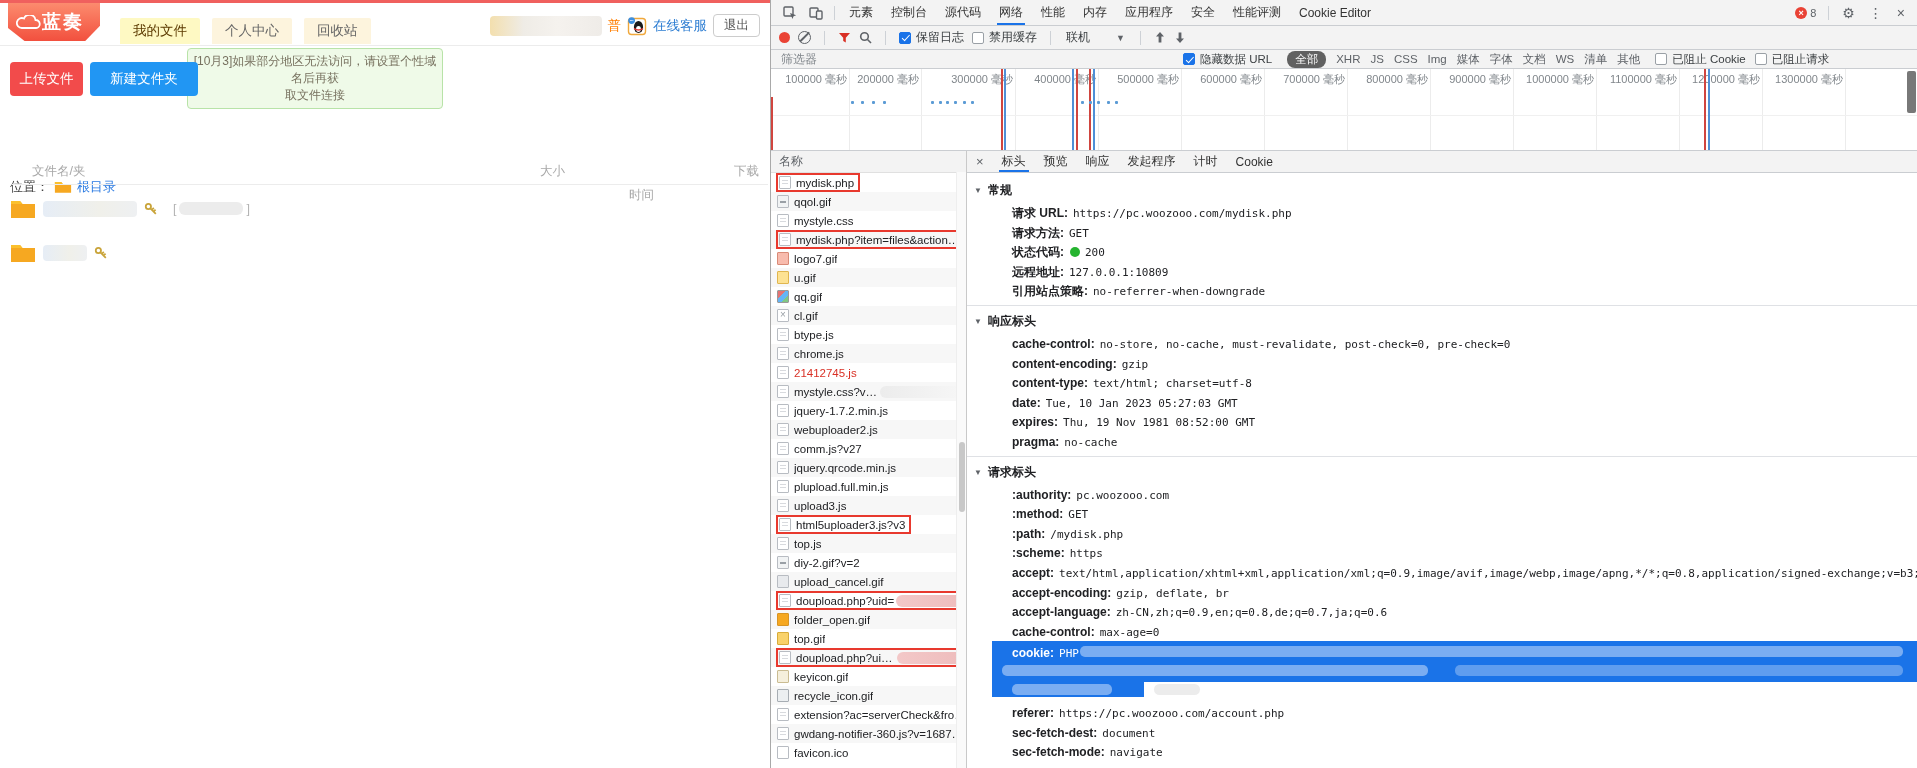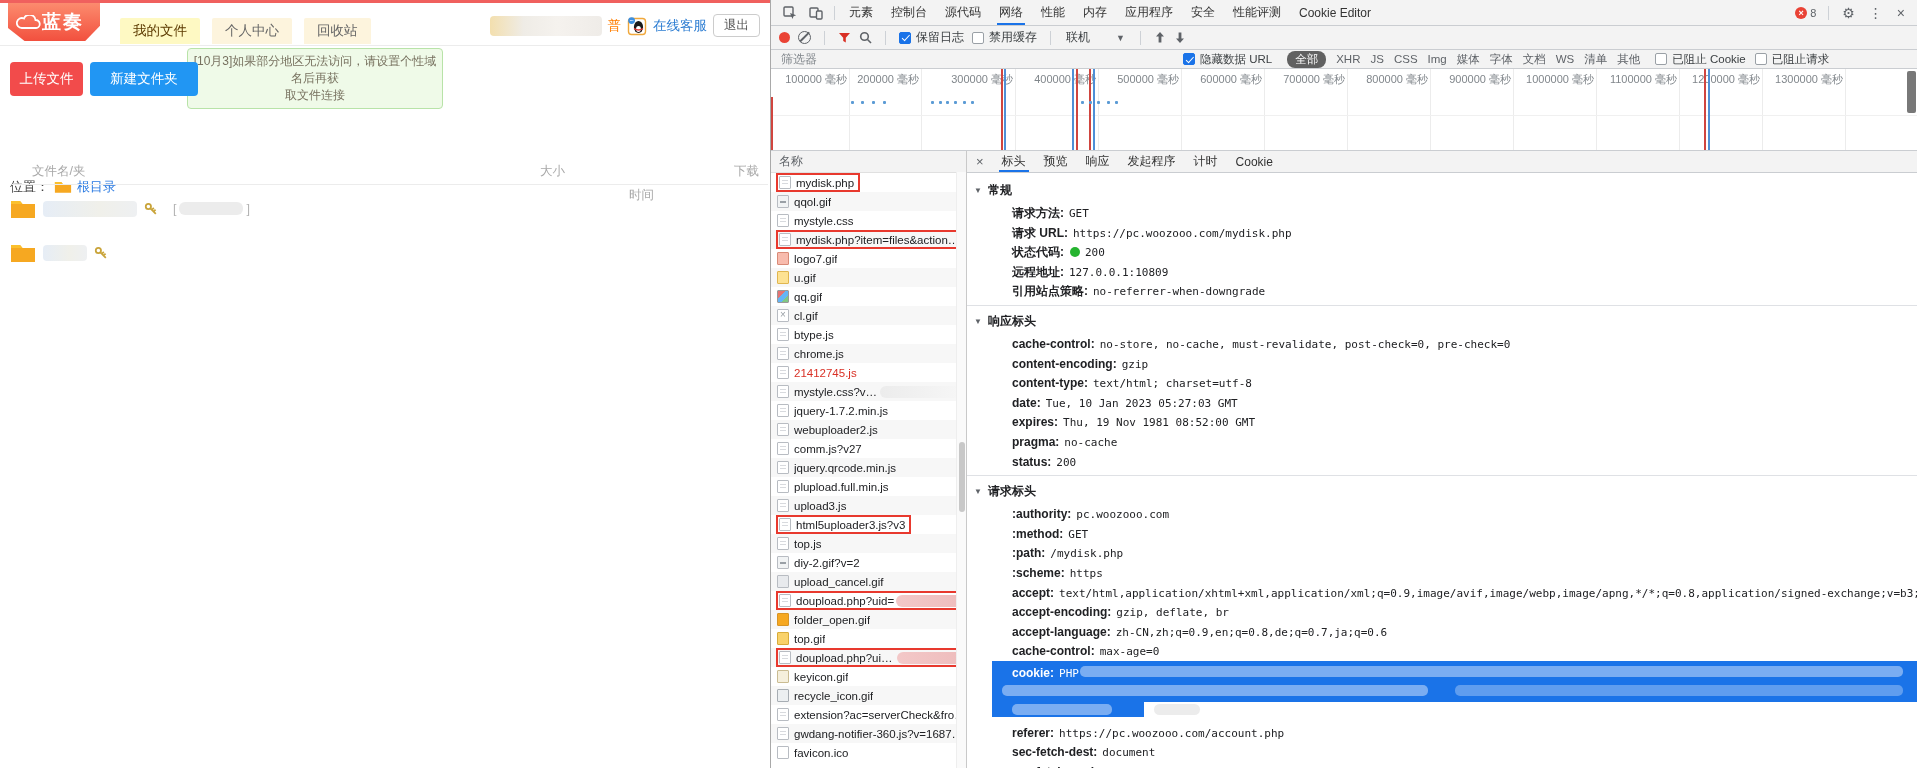--- a/index.html
+++ b/index.html
@@ -658,22 +658,22 @@
         </div>
 
         <div class="det-body">
           <div class="sec">
             <div class="sec-title">
                 <span class="tri">▼</span>
                 <span>常规</span>
               </div>
             <div>
 
-            <div class="hrow"><span class="hkey">请求方法:</span><span class="hval">GET</span></div>
-                <div class="hrow"><span class="hkey">请求 URL:</span><span class="hval">https://pc.woozooo.com/mydisk.php</span></div>
+            <div class="hrow"><span class="hkey">请求 URL:</span><span class="hval">https://pc.woozooo.com/mydisk.php</span></div>
+                <div class="hrow"><span class="hkey">请求方法:</span><span class="hval">GET</span></div>
                 <div class="hrow"><span class="hkey">状态代码:</span><span class="dot-green"></span><span class="hval">200</span></div>
                 <div class="hrow"><span class="hkey">远程地址:</span><span class="hval">127.0.0.1:10809</span></div>
                 <div class="hrow"><span class="hkey">引用站点策略:</span><span class="hval">no-referrer-when-downgrade</span></div>
               </div>
           </div>
 
           <div class="sec-sep"></div>
 
           <div class="sec">
             <div class="sec-title">
@@ -681,21 +681,20 @@
                 <span>响应标头</span>
               </div>
             <div>
 
             <div class="hrow"><span class="hkey">cache-control:</span><span class="hval">no-store, no-cache, must-revalidate, post-check=0, pre-check=0</span></div>
                 <div class="hrow"><span class="hkey">content-encoding:</span><span class="hval">gzip</span></div>
                 <div class="hrow"><span class="hkey">content-type:</span><span class="hval">text/html; charset=utf-8</span></div>
                 <div class="hrow"><span class="hkey">date:</span><span class="hval">Tue, 10 Jan 2023 05:27:03 GMT</span></div>
                 <div class="hrow"><span class="hkey">expires:</span><span class="hval">Thu, 19 Nov 1981 08:52:00 GMT</span></div>
                 <div class="hrow"><span class="hkey">pragma:</span><span class="hval">no-cache</span></div>
-                <div class="hrow"><span class="hkey">status:</span><span class="hval">200</span></div>
               </div>
           </div>
 
           <div class="sec-sep"></div>
 
           <div class="sec">
             <div class="sec-title">
                 <span class="tri">▼</span>
                 <span>请求标头</span>
               </div>

